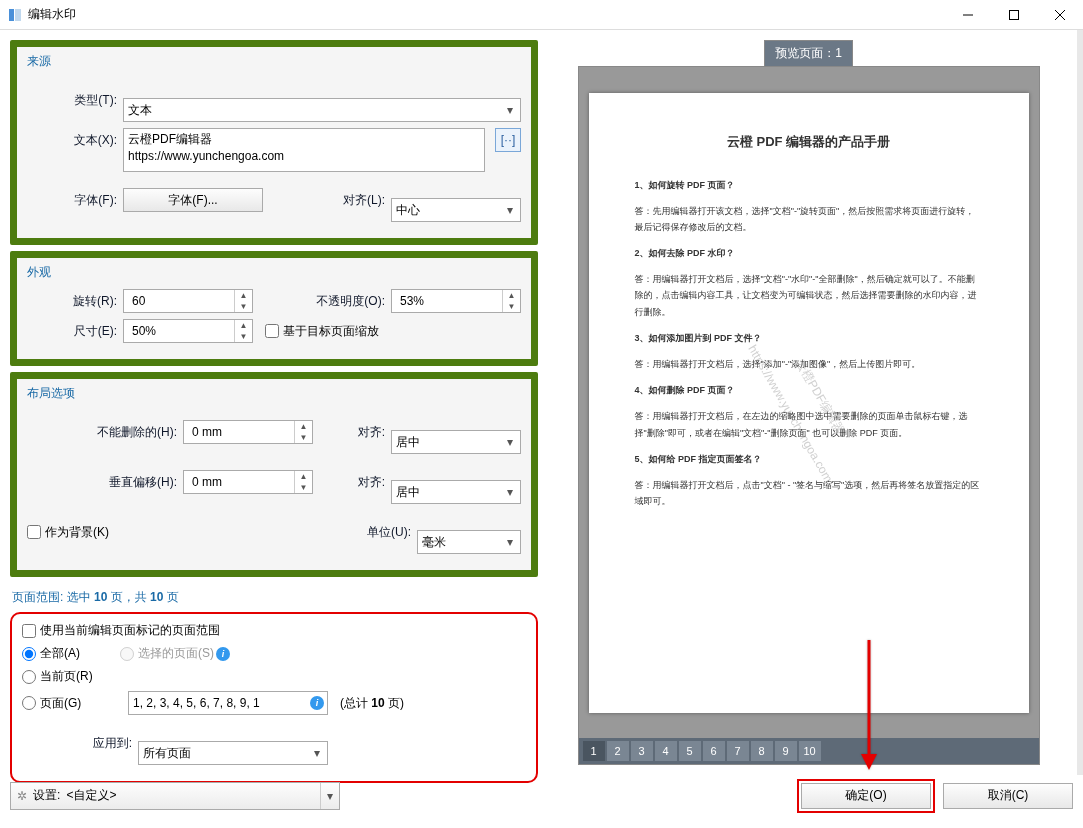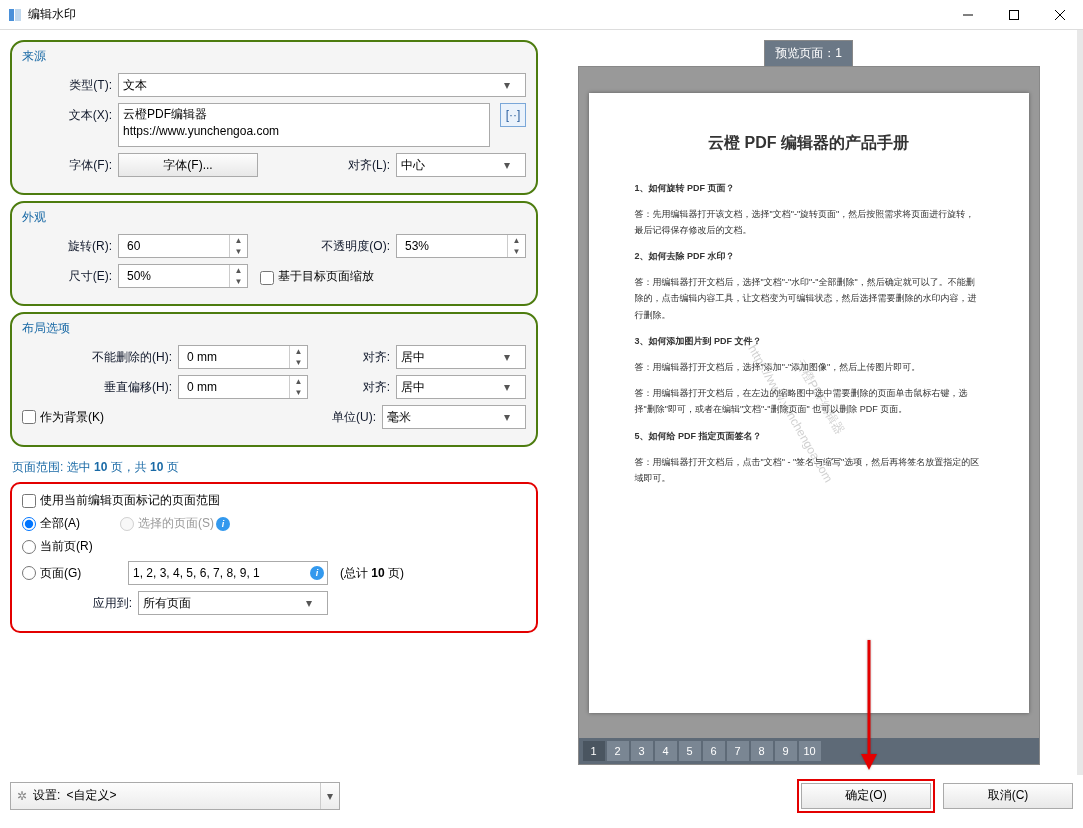--- a/index.html
+++ b/index.html
@@ -8,52 +8,52 @@
 .titlebar { height: 30px; display: flex; align-items: center; padding: 0 0 0 8px; border-bottom: 1px solid #ddd; }
 .titlebar .app-icon { width: 14px; height: 14px; margin-right: 6px; }
 .titlebar .title { flex: 1; font-size: 12px; color: #000; }
 .titlebar .win-btns { display: flex; }
 .titlebar .win-btn { width: 46px; height: 30px; display: flex; align-items: center; justify-content: center; color: #000; }
 
 .body-area { padding: 10px; display: flex; gap: 6px; height: 745px; }
 .left-panel { width: 528px; display: flex; flex-direction: column; }
 .right-panel { flex: 1; display: flex; flex-direction: column; align-items: center; }
 
-.group { border: 2px solid #4d7c0f; border-radius: 14px; background: #f5f5f5; margin-bottom: 6px; }
+.group { border: 7px solid #4d7c0f; border-radius: 2px; background: #f5f5f5; margin-bottom: 6px; }
 .group-title { color: #1a6aa6; padding: 6px 10px 4px; font-size: 12px; }
 .group-body { padding: 4px 10px 10px; }
 
 .row { display: flex; align-items: center; margin-bottom: 6px; gap: 6px; }
 .lbl { text-align: right; color: #0f172a; }
 
 select, input[type=text], .combo, .spin, .textarea {
   border: 1px solid #aaa; background: #fff; height: 24px; padding: 2px 4px; font-size: 12px;
 }
-.combo { display: flex; align-items: center; justify-content: space-between; padding-right: 10px; }
+.combo { display: flex; align-items: center; justify-content: space-between; padding-right: 2px; margin-top: 20px; }
 .combo .dd { width: 16px; height: 16px; display: flex; align-items: center; justify-content: center; color: #555; }
 .textarea { height: 44px; resize: none; white-space: pre; overflow: hidden; line-height: 1.4; }
 .spin { display: flex; align-items: center; justify-content: space-between; padding-right: 0; }
 .spin .val { flex: 1; padding-left: 4px; }
 .spin .arrows { width: 18px; height: 22px; border-left: 1px solid #ccc; display: flex; flex-direction: column; }
 .spin .arrows div { flex: 1; display: flex; align-items: center; justify-content: center; font-size: 8px; color: #555; }
 
 .btn { border: 1px solid #aaa; background: linear-gradient(#fdfdfd,#e8e8e8); height: 24px; padding: 0 18px; display: inline-flex; align-items: center; justify-content: center; cursor: pointer; }
 .dots-btn { width: 26px; height: 24px; border: 1px solid #7aa7d8; background: #eaf2fb; color: #2a5f9e; display: flex; align-items: center; justify-content: center; margin-left: 4px; cursor: pointer; }
 
 input[type=checkbox], input[type=radio] { width: 14px; height: 14px; margin-right: 4px; vertical-align: middle; }
 
 .redbox { border: 2px solid #e30000; padding: 8px 10px 10px; border-radius: 10px; }
 
 .page-range-title { color: #1a6aa6; padding: 6px 2px; }
 
 .preview-title { background: #6b7886; color: #fff; padding: 4px 10px; font-size: 12px; border: 1px solid #888; border-bottom: none; }
 .preview-box { flex: 1; border: 1px solid #888; background: #999; display: flex; flex-direction: column; }
 .preview-page-wrap { flex: 1; display: flex; align-items: center; justify-content: center; padding: 10px; position: relative; }
 .preview-page { width: 440px; height: 620px; background: #fff; box-shadow: 0 0 4px rgba(0,0,0,0.4); padding: 40px 46px; position: relative; font-size: 9px; color: #333; }
-.preview-page h3 { text-align: center; font-size: 16px; font-weight: bold; margin-bottom: 26px; }
+.preview-page h3 { text-align: center; font-size: 13px; font-weight: bold; margin-bottom: 26px; }
 .preview-page p { margin-bottom: 10px; line-height: 1.8; font-size: 9px; }
 .preview-page .q { font-weight: bold; }
 .watermark { position: absolute; left: 50%; top: 50%; transform: translate(-50%,-50%) rotate(60deg); color: rgba(120,120,120,0.35); font-size: 24px; text-align: center; white-space: nowrap; pointer-events: none; line-height: 1.4; }
 
 .pagenums { height: 26px; background: #5e6a77; display: flex; align-items: center; padding: 0 4px; gap: 2px; position: relative; }
 .pagenums .pn { width: 22px; height: 20px; background: #7a8693; color: #fff; display: flex; align-items: center; justify-content: center; font-size: 11px; cursor: pointer; }
 .pagenums .pn.active { background: #4a5560; }
 
 .arrow-down { position: absolute; right: 202px; top: 640px; pointer-events: none; }
 .arrow-down svg { filter: drop-shadow(0 0 1px rgba(0,0,0,0.3)); }
@@ -155,21 +155,21 @@
         </div>
         <div class="row">
           <span class="lbl" style="width:90px">尺寸(E):</span>
           <div class="spin" style="width:130px">
               <span class="val">50%</span>
               <div class="arrows">
                 <div>▲</div>
                 <div>▼</div>
               </div>
             </div>
-          <label style="display:flex;align-items:flex-end;margin-left:6px">
+          <label style="display:flex;align-items:center;margin-left:6px">
               <input type="checkbox" style="">
               <span>基于目标页面缩放</span>
             </label>
         </div>
       </div>
     </div>
 
     <div class="group">
       <div class="group-title">布局选项</div>
       <div class="group-body">
@@ -205,21 +205,21 @@
               <span class="dd">▾</span>
             </div>
         </div>
         <div class="row">
           <label style="display:flex;align-items:center">
               <input type="checkbox" style="">
               <span>作为背景(K)</span>
             </label>
           <span style="flex:1"></span>
           <span class="lbl">单位(U):</span>
-          <div class="combo" style="width:144px">
+          <div class="combo" style="width:104px">
               <span>毫米</span>
               <span class="dd">▾</span>
             </div>
         </div>
       </div>
     </div>
 
     <div class="page-range-title">页面范围: 选中 <b>10</b> 页，共 <b>10</b> 页</div>
     <div class="redbox">
       <div class="row">
@@ -272,20 +272,21 @@
     <div class="preview-box">
       <div class="preview-page-wrap">
         <div class="preview-page">
           <h3>云橙 PDF 编辑器的产品手册</h3>
           <p class="q">1、如何旋转 PDF 页面？</p>
             <p>答：先用编辑器打开该文档，选择"文档"-"旋转页面"，然后按照需求将页面进行旋转，最后记得保存修改后的文档。</p>
           <p class="q">2、如何去除 PDF 水印？</p>
             <p>答：用编辑器打开文档后，选择"文档"-"水印"-"全部删除"，然后确定就可以了。不能删除的，点击编辑内容工具，让文档变为可编辑状态，然后选择需要删除的水印内容，进行删除。</p>
           <p class="q">3、如何添加图片到 PDF 文件？</p>
             <p>答：用编辑器打开文档后，选择"添加"-"添加图像"，然后上传图片即可。</p>
+          <p class="q">4、如何删除 PDF 页面？</p>
             <p>答：用编辑器打开文档后，在左边的缩略图中选中需要删除的页面单击鼠标右键，选择"删除"即可，或者在编辑"文档"-"删除页面" 也可以删除 PDF 页面。</p>
           <p class="q">5、如何给 PDF 指定页面签名？</p>
             <p>答：用编辑器打开文档后，点击"文档" - "签名与缩写"选项，然后再将签名放置指定的区域即可。</p>
           <div class="watermark"><span>云橙PDF编辑器</span><br><span>https://www.yunchengoa.com</span></div>
         </div>
       </div>
       <div class="pagenums" id="pagenums">
           <div class="pn active">1</div>
           <div class="pn">2</div>
           <div class="pn">3</div>

